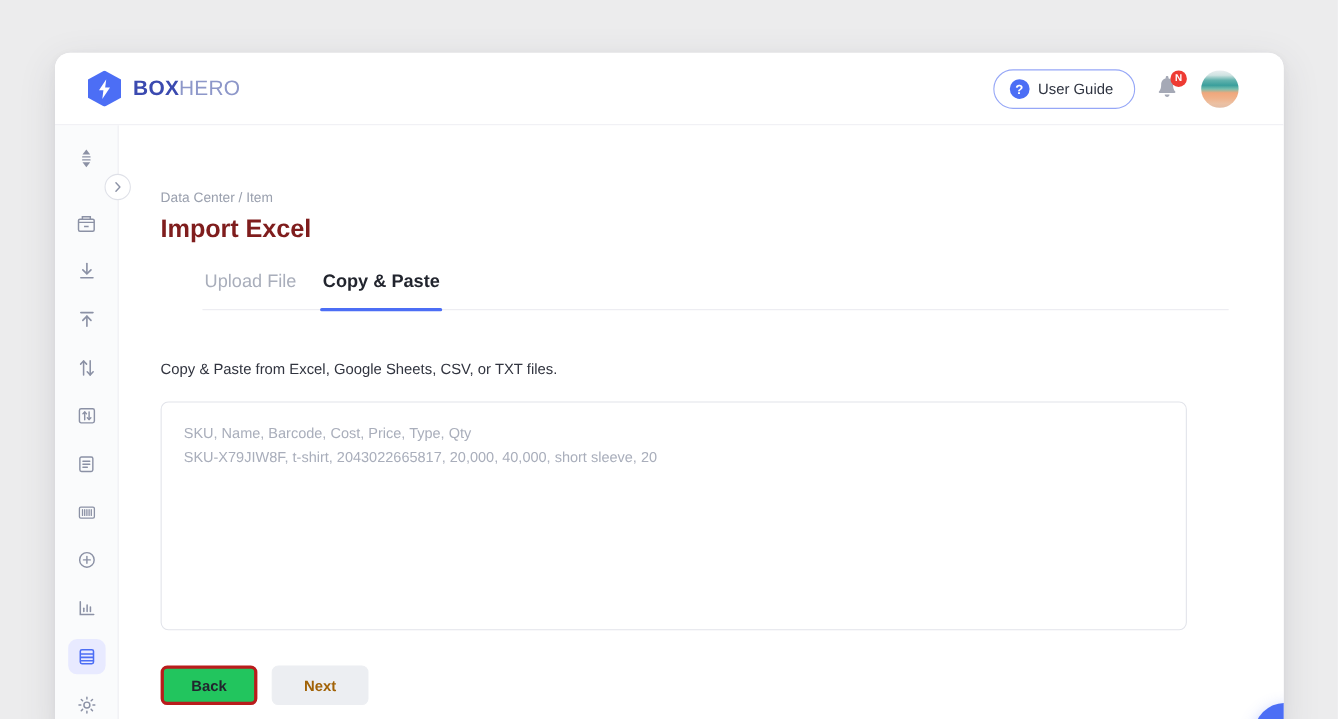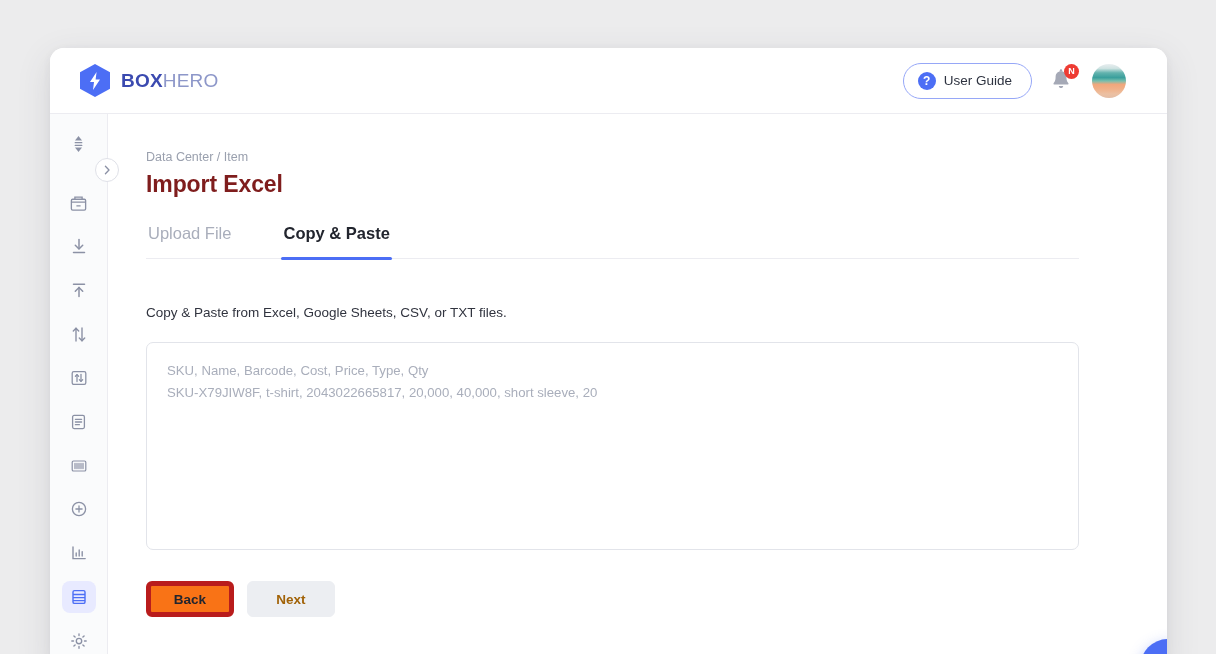--- a/index.html
+++ b/index.html
@@ -147,35 +147,37 @@
     background: #fff;
     padding: 36px 38px 0 38px;
     position: relative;
     overflow: hidden;
   }
 
   #breadcrumb {
     font-size: 12.5px;
     color: #9aa0ae;
     margin-bottom: 7px;
+    margin-top: 23px;
   }
   #page-title {
     font-size: 23px;
     font-weight: 700;
     color: #7f1d1d;
     letter-spacing: -.1px;
     margin-bottom: 22px;
   }
 
   
   #tabs {
     display: flex;
-    gap: 48px;
+    gap: 20px;
     border-bottom: 1px solid #ececf1;
     width: 933px;
+    margin-left: 38px;
   }
   .tab {
     position: relative;
     padding: 4px 2px 15px 2px;
     font-size: 16.5px;
     color: #a9aebb;
     cursor: pointer;
     font-weight: 500;
   }
   .tab.active { color: #22252e; font-weight: 700; }
@@ -229,22 +231,22 @@
     height: 36px;
     min-width: 88px;
     padding: 0 20px;
     border-radius: 6px;
     font-size: 13.5px;
     font-weight: 700;
     cursor: pointer;
     display: flex; align-items: center; justify-content: center;
   }
   #back-btn {
-    background: #f97316;
-    border: 5px solid #b91c1c;
+    background: #22c55e;
+    border: 3px solid #b91c1c;
     color: #22252e;
   }
   #next-btn {
     background: #eceef2;
     border: 1px solid #eceef2;
     color: #a16207;
     cursor: default;
   }
 
   

